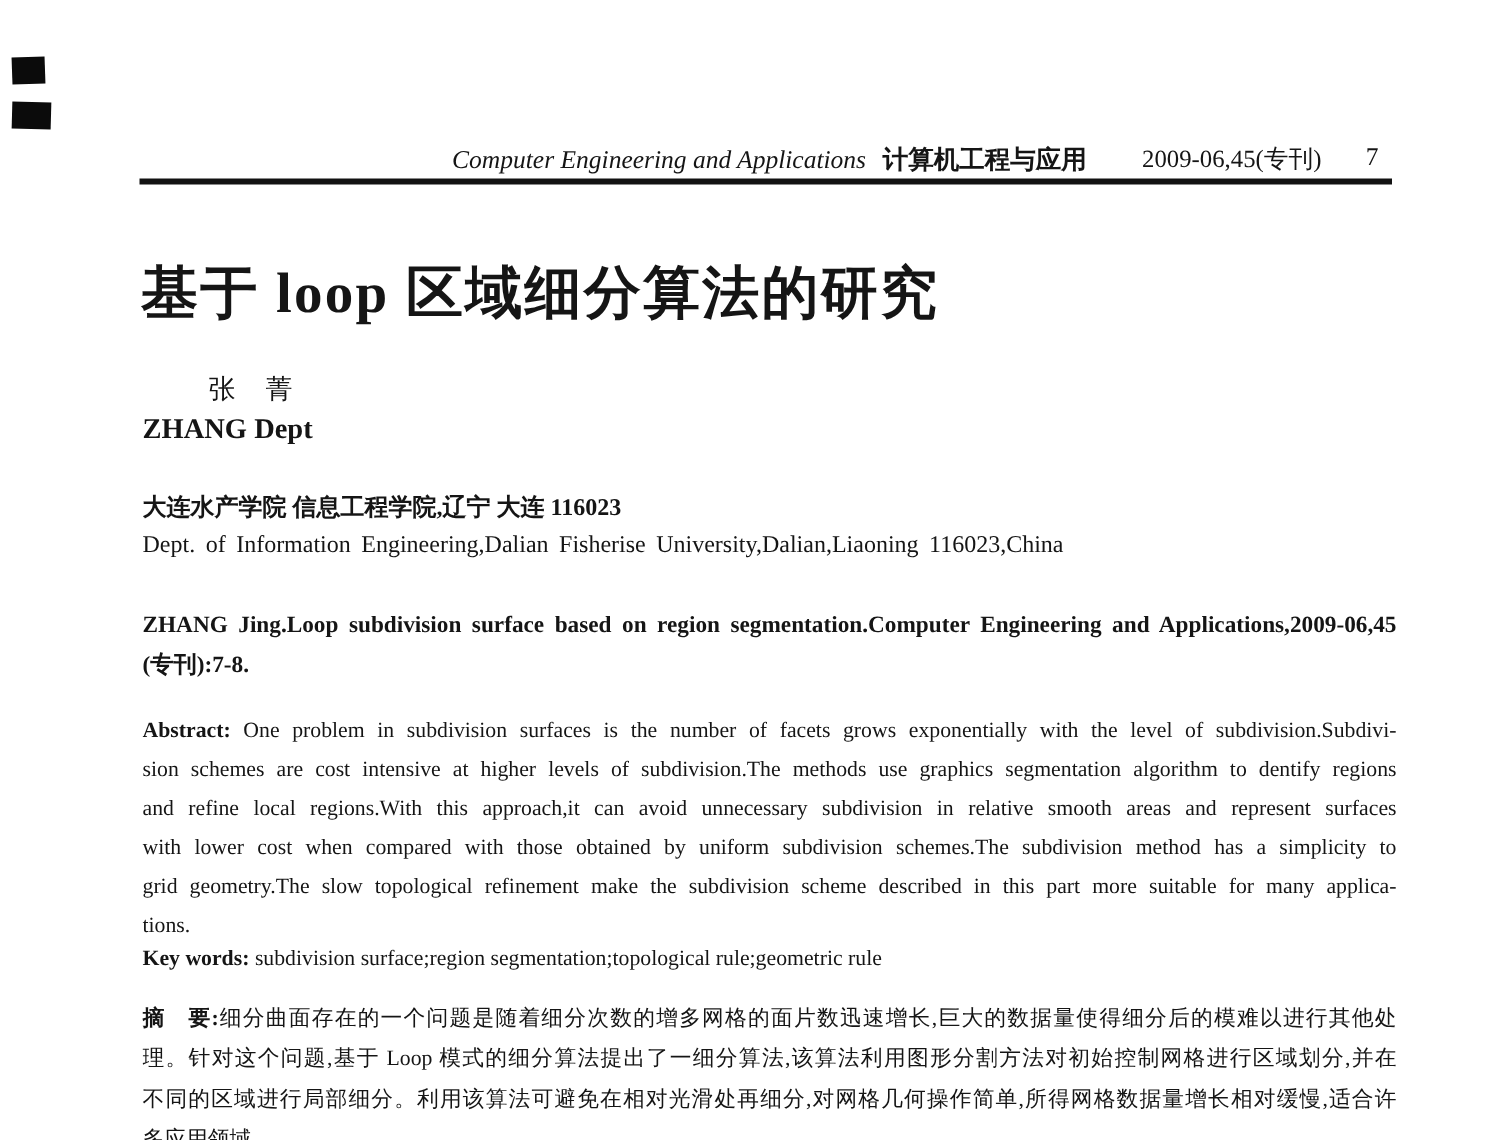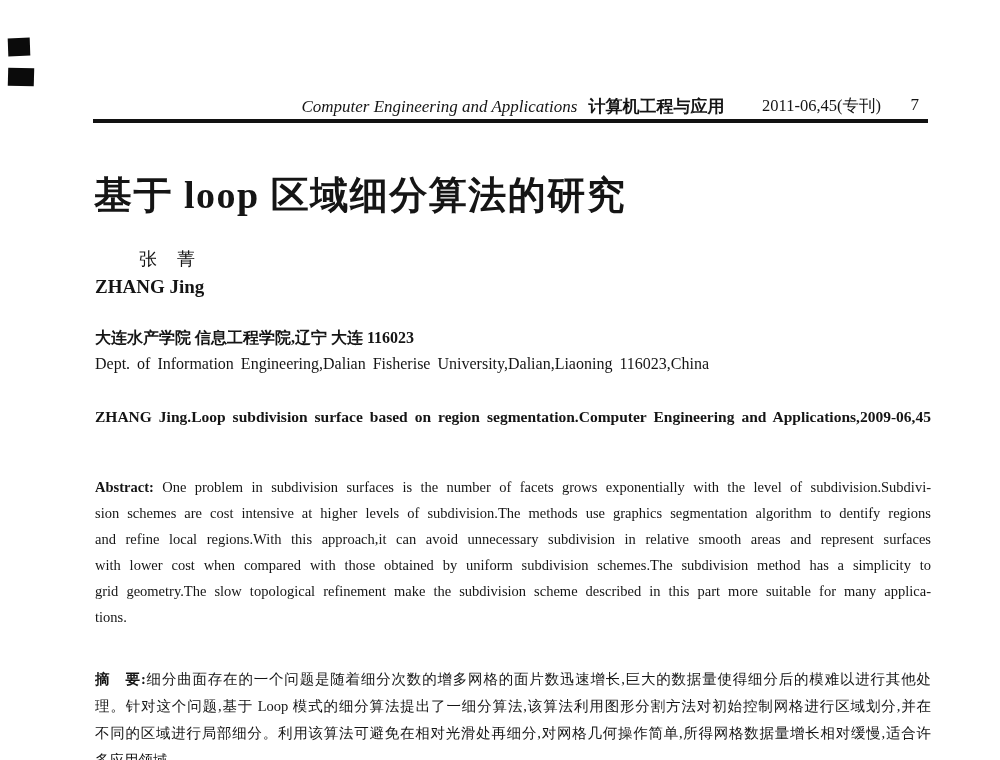--- a/index.html
+++ b/index.html
@@ -105,46 +105,51 @@
 <div class="page">
 
   <div class="artifact a1"></div>
   <div class="artifact a2"></div>
 
   <div class="header">
     <div class="jtitle">
       <span class="en">Computer Engineering and Applications</span>
       <span class="zh">计算机工程与应用</span>
     </div>
-    <div class="issue">2011-06,45(专刊)</div>
+    <div class="issue">2009-06,45(专刊)</div>
     <div class="pagenum">7</div>
   </div>
   <div class="rule"></div>
 
   <h1 class="title">基于 loop 区域细分算法的研究</h1>
 
   <div class="author-zh">张　菁</div>
-  <div class="author-en">ZHANG Jing</div>
+  <div class="author-en">ZHANG Dept</div>
 
   <div class="aff-zh">大连水产学院 信息工程学院,辽宁 大连 116023</div>
   <div class="aff-en">Dept. of Information Engineering,Dalian Fisherise University,Dalian,Liaoning 116023,China</div>
 
   <div class="citation">
     <div class="cline just">ZHANG Jing.Loop subdivision surface based on region segmentation.Computer Engineering and Applications,2009-06,45</div>
+    <div class="cline">(专刊):7-8.</div>
   </div>
 
   <div class="abstract">
     <div class="aline just"><span class="lbl">Abstract:</span> <span>One problem in subdivision surfaces is the number of facets grows exponentially with the level of subdivision.Subdivi-</span></div>
     <div class="aline just">sion schemes are cost intensive at higher levels of subdivision.The methods use graphics segmentation algorithm to dentify regions</div>
     <div class="aline just">and refine local regions.With this approach,it can avoid unnecessary subdivision in relative smooth areas and represent surfaces</div>
     <div class="aline just">with lower cost when compared with those obtained by uniform subdivision schemes.The subdivision method has a simplicity to</div>
     <div class="aline just">grid geometry.The slow topological refinement make the subdivision scheme described in this part more suitable for many applica-</div>
     <div class="aline">tions.</div>
   </div>
 
+  <div class="keywords">
+    <span class="lbl">Key words:</span>
+    <span>subdivision surface;region segmentation;topological rule;geometric rule</span>
+  </div>
 
   <div class="abstract-zh">
     <div class="zline just"><span class="lbl">摘　要:</span><span>细分曲面存在的一个问题是随着细分次数的增多网格的面片数迅速增长,巨大的数据量使得细分后的模难以进行其他处</span></div>
     <div class="zline just">理。针对这个问题,基于 Loop 模式的细分算法提出了一细分算法,该算法利用图形分割方法对初始控制网格进行区域划分,并在</div>
     <div class="zline just">不同的区域进行局部细分。利用该算法可避免在相对光滑处再细分,对网格几何操作简单,所得网格数据量增长相对缓慢,适合许</div>
     <div class="zline">多应用领域。</div>
   </div>
 
 </div>
 

